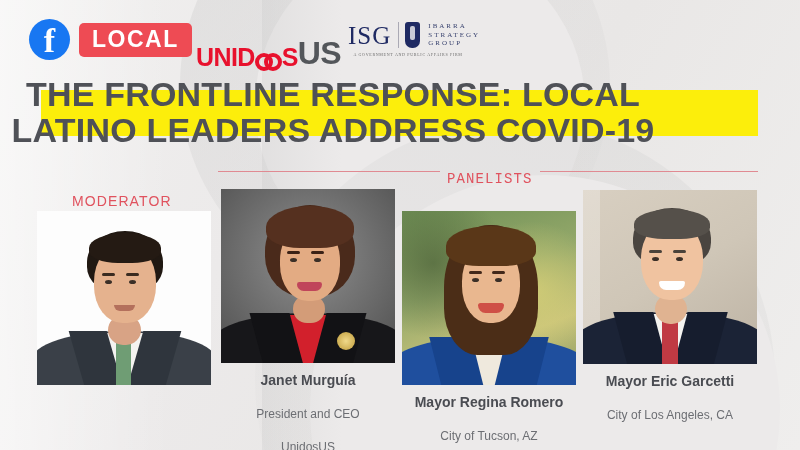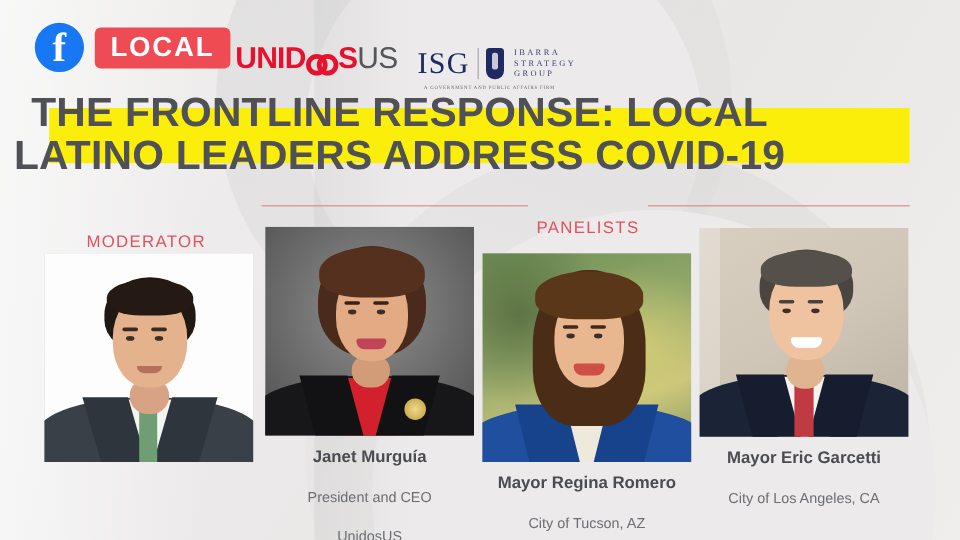--- a/index.html
+++ b/index.html
@@ -70,24 +70,24 @@
     position:relative;display:inline-block;width:27px;height:20px;
     vertical-align:baseline;
   }
   #unidos-logo .u-oo i{
     position:absolute;top:1px;width:18px;height:18px;border-radius:50%;
     border:4px solid #E8112D;box-sizing:border-box;
   }
   #unidos-logo .u-oo i.o1{left:0;}
   #unidos-logo .u-oo i.o2{left:9px;}
   #unidos-logo .u-gray{
-    color:#53565A;font-size:25px;font-weight:normal;letter-spacing:-.6px;
-  }
-
-  #isg-logo{position:absolute;left:348px;top:40px;}
+    color:#53565A;font-size:32px;font-weight:bold;letter-spacing:-.6px;
+  }
+
+  #isg-logo{position:absolute;left:348px;top:22px;}
   #isg-row{display:flex;align-items:center;}
   #isg-mark{
     font-family:"Liberation Serif",serif;font-size:25px;color:#1F2A63;
     letter-spacing:1px;line-height:25px;
   }
   #isg-rule{width:1px;height:26px;background:#aaa9b4;margin:0 6px 0 7px;}
   #isg-shield{width:15px;height:26px;position:relative;}
   #isg-shield .crest{
     position:absolute;left:0;top:0;width:15px;height:26px;
     background:#1F2A63;border-radius:3px 3px 7px 7px;
@@ -121,21 +121,21 @@
   #title-line-1{padding-left:8px;}
   #title-line-2{padding-left:8px;}
 
   
   #roles{position:absolute;left:0;top:160px;width:800px;height:22px;}
   .role-label{
     position:absolute;color:#E0525E;font-size:14px;letter-spacing:1.1px;
     line-height:14px;
   }
   #moderator-label{left:72px;top:4px;margin-top:30px;}
-  #panelists-label{left:447px;top:22px;}
+  #panelists-label{left:447px;top:12px;font-family:Liberation Mono, monospace;}
   .role-rule{position:absolute;height:1px;background:#E08A92;top:11px;}
   #rule-left{left:218px;width:222px;}
   #rule-right{left:540px;width:218px;}
 
   
   .person{position:absolute;}
   .photo{position:relative;overflow:hidden;background:#d8d8d8;}
   .caption{text-align:center;margin-top:9px;}
   .caption .pname{
     color:#4a4c52;font-size:14px;font-weight:bold;line-height:17px;

